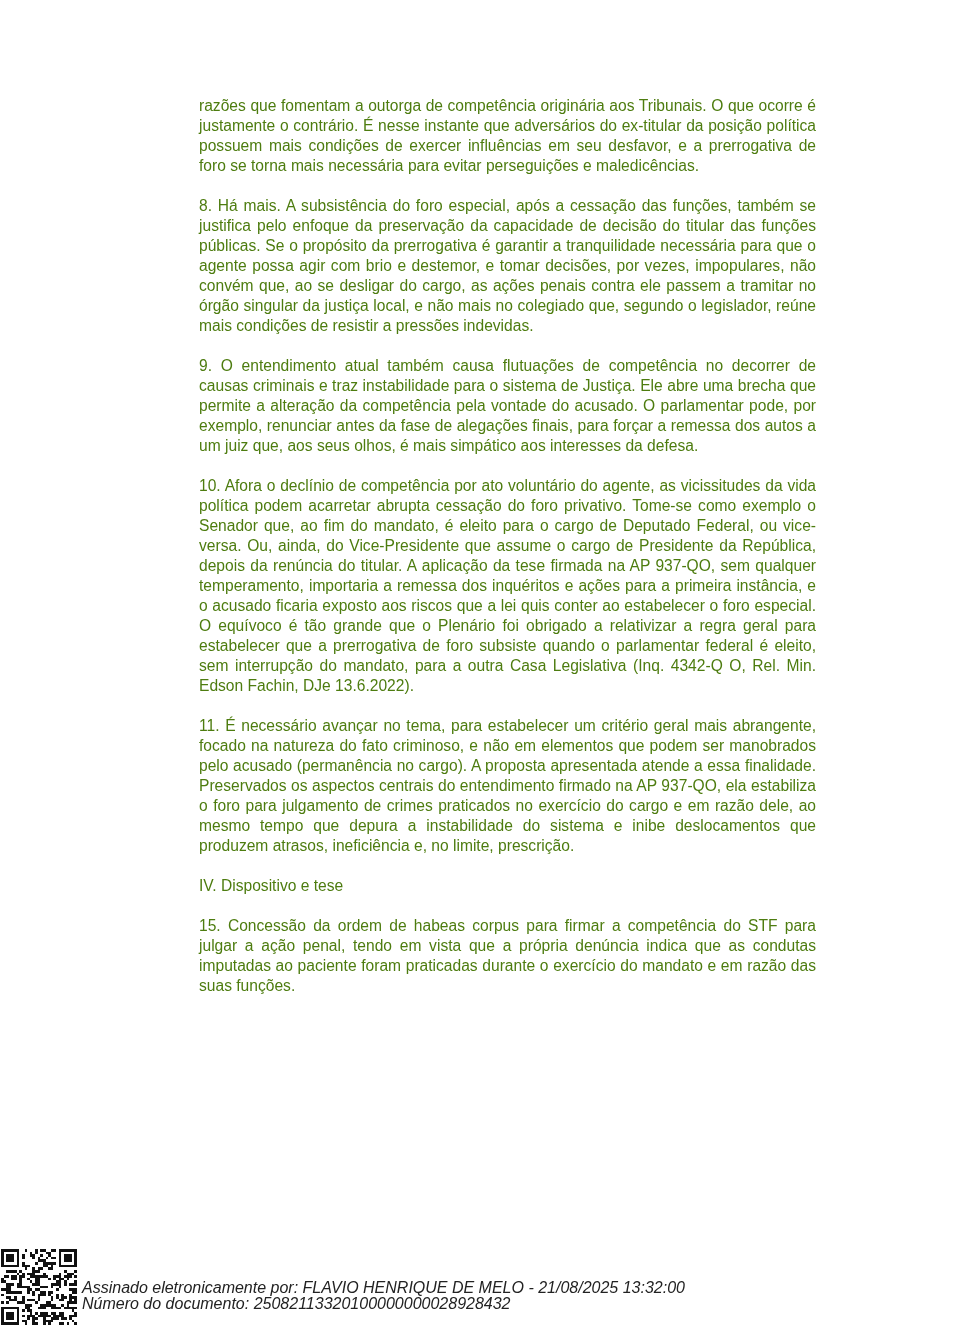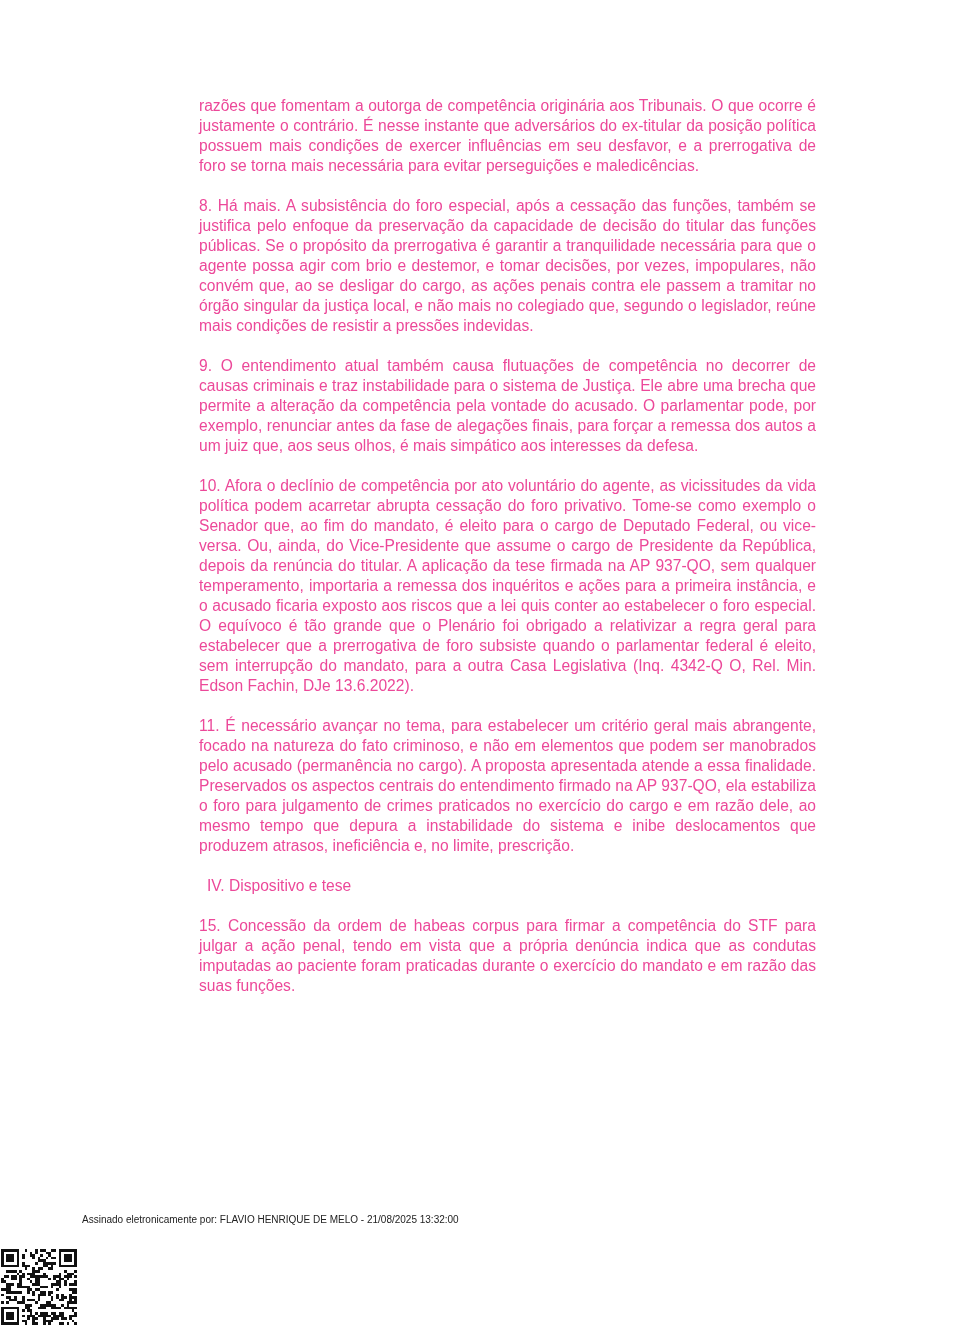--- a/index.html
+++ b/index.html
@@ -1,30 +1,31 @@
 <!DOCTYPE html>
 <html><head>
   <meta charset="utf-8">
   <style>
     html, body { margin: 0; padding: 0; background: #ffffff; }
     body { width: 960px; height: 1337px; position: relative; overflow: hidden; }
     .page { position: absolute; left: 0; top: 0; width: 960px; height: 1337px; background: #fff; }
     .body-text {
       position: absolute; left: 199px; top: 96px; width: 617px;
       font-family: "Liberation Sans", sans-serif;
-      font-size: 15.6px; line-height: 20px; color: #ec4899;
+      font-size: 15.6px; line-height: 20px; color: #4d7c0f;
       text-align: justify;
     }
     .body-text p { margin: 0 0 20px 0; }
-    .body-text p.heading { text-align: left; margin-left: 8px; }
+    .body-text p.heading { text-align: left; }
     .footer-qr { position: absolute; left: 1px; top: 1249px; width: 76px; height: 76px; }
     .footer-lines {
-      position: absolute; left: 82px; top: 1212px;
-      font-family: "Liberation Sans", sans-serif; font-size: 10px; line-height: 15.5px; color: #222;
+      position: absolute; left: 82px; top: 1280px;
+      font-family: "Liberation Sans", sans-serif; font-size: 16px; line-height: 15.5px; color: #222;
       white-space: nowrap;
+      font-style: italic;
     }
     .footer-right {
       position: absolute; right: 8px; top: 1348px;
       font-family: "Liberation Sans", sans-serif; font-size: 13.5px; color: #222;
     }
   </style>
 </head>
 <body>
 
 <div class="page">
@@ -335,16 +336,17 @@
         <rect x="18" y="28" width="1" height="1" fill="#111"></rect>
         <rect x="22" y="28" width="1" height="1" fill="#111"></rect>
         <rect x="23" y="28" width="1" height="1" fill="#111"></rect>
         <rect x="25" y="28" width="1" height="1" fill="#111"></rect>
         <rect x="28" y="28" width="1" height="1" fill="#111"></rect>
       </svg>
   </div>
 
   <div class="footer-lines">
     <div>Assinado eletronicamente por: FLAVIO HENRIQUE DE MELO - 21/08/2025 13:32:00</div>
+    <div>Número do documento: 25082113320100000000028928432</div>
   </div>
 
   <div class="footer-right">Num. 29150835 - Pág. 3</div>
 </div>
 
 </body></html>

